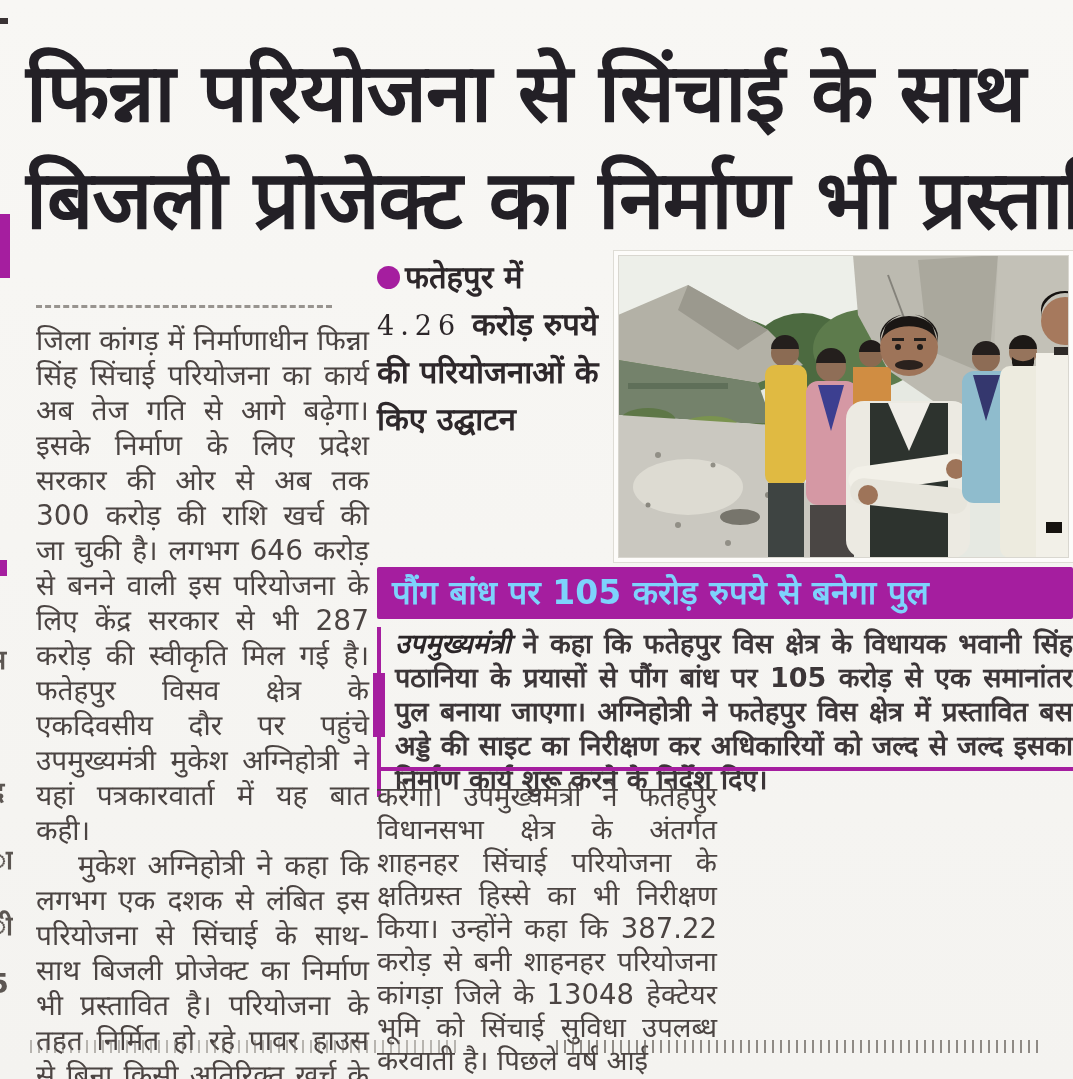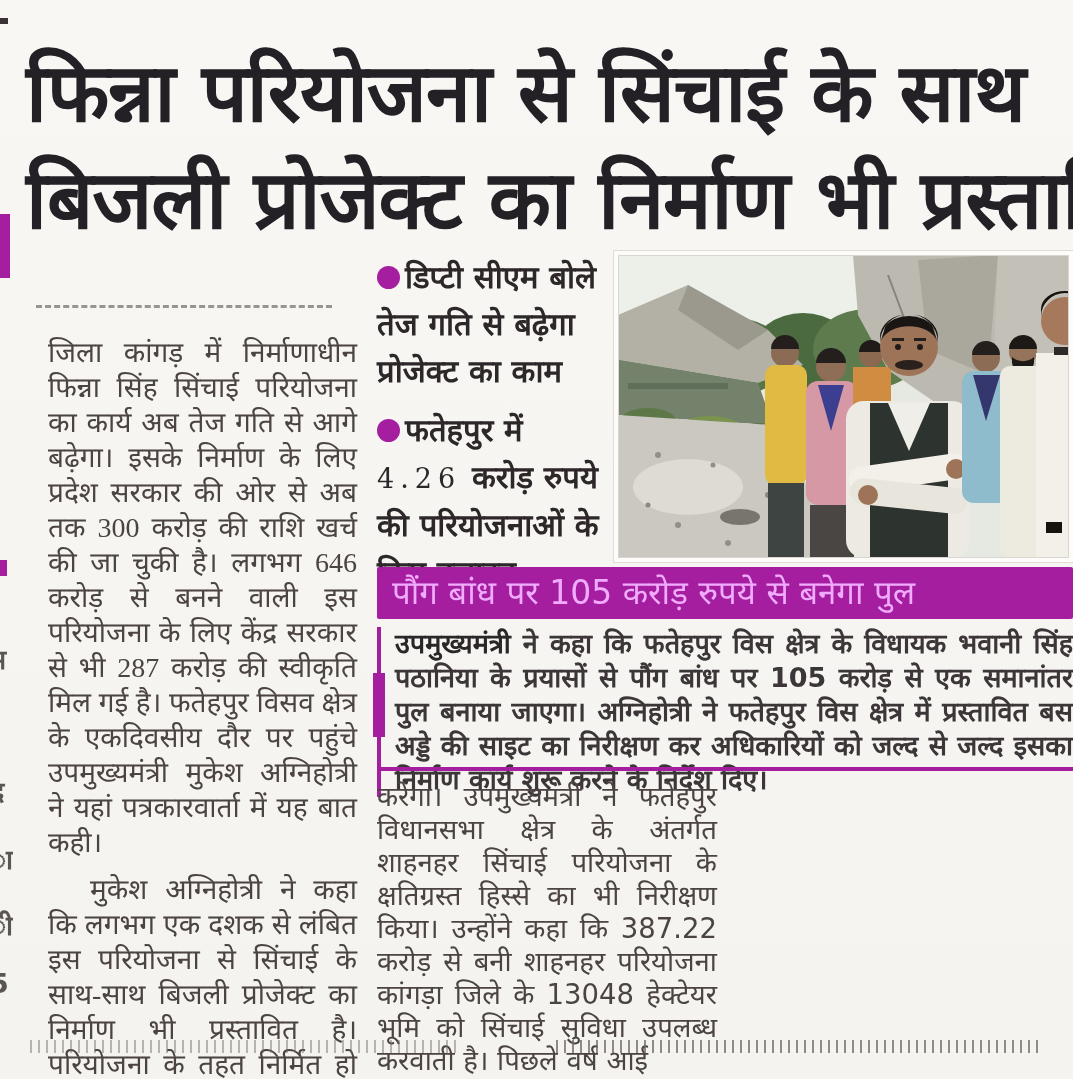--- a/index.html
+++ b/index.html
@@ -16,51 +16,51 @@
   }
   
   .byline{position:absolute;left:36px;top:250px;font-size:30px;font-weight:700;color:#3b3436;}
   .byline .sq{display:inline-block;width:15px;height:27px;background:#a51e9f;margin:0 10px;vertical-align:-4px;}
   .byline-rule{position:absolute;left:36px;top:305px;width:296px;border-top:3px dashed #98948f;}
   
   .col-left{
     position:absolute;left:36px;top:323px;width:333px;
     font-size:28px;line-height:35px;text-align:justify;color:#4b4442;
   }
-  .col-left p{margin:12px;font-family:Liberation Serif, serif;}
+  .col-left p{margin:0;}
   .col-left p + p{text-indent:42px;}
   
   .highlights{
     position:absolute;left:377px;top:254px;width:238px;
     color:#2d272a;font-weight:700;font-size:31px;line-height:47px;
   }
   .hl-item{margin-bottom:12px;}
   .dot{display:inline-block;width:23px;height:23px;border-radius:50%;background:#a51e9f;margin-right:5px;vertical-align:-1px;}
   .amount{font-family:"DejaVu Serif",serif;font-size:27px;letter-spacing:6px;font-weight:400;}
   
   .photo{
     position:absolute;left:614px;top:251px;width:459px;height:311px;
     background:#fdfcfa;padding:4px;box-sizing:border-box;
     box-shadow:0 0 0 1px #dedcd5;
   }
   .photo svg{display:block;width:100%;height:100%;}
   
   .banner{
     position:absolute;left:377px;top:567px;width:696px;height:52px;
-    background:#a51e9f;color:#f0abfc;font-size:33px;font-weight:400;
+    background:#a51e9f;color:#7dd3fc;font-size:33px;font-weight:700;
     line-height:52px;padding-left:15px;box-sizing:border-box;border-radius:2px;
     white-space:nowrap;overflow:hidden;
   }
   
   .quote{
     position:absolute;left:377px;top:627px;width:696px;
     border-left:4px solid #a51e9f;padding-left:14px;box-sizing:border-box;
     font-size:27px;font-weight:600;line-height:34px;color:#3c3638;text-align:justify;
   }
-  .quote .lead{font-weight:800;color:#2b2628;}
+  .quote .lead{font-weight:800;color:#2b2628;font-style:italic;}
   .quote-blob{position:absolute;left:373px;top:673px;width:12px;height:64px;background:#a51e9f;}
   .mid-rule{position:absolute;left:377px;top:767px;width:696px;height:4px;background:#a51e9f;}
   
   .col-mid,.col-right{
     position:absolute;top:780px;font-size:27.5px;line-height:33px;
     text-align:justify;color:#4b4442;
   }
   .col-mid{left:377px;width:340px;}
   .col-right{left:731px;width:342px;}
   
@@ -101,21 +101,20 @@
   </div>
 
   <div class="byline-rule"></div>
 
   <div class="col-left">
     <p>जिला कांगड़ में निर्माणाधीन फिन्ना सिंह सिंचाई परियोजना का कार्य अब तेज गति से आगे बढ़ेगा। इसके निर्माण के लिए प्रदेश सरकार की ओर से अब तक 300 करोड़ की राशि खर्च की जा चुकी है। लगभग 646 करोड़ से बनने वाली इस परियोजना के लिए केंद्र सरकार से भी 287 करोड़ की स्वीकृति मिल गई है। फतेहपुर विसव क्षेत्र के एकदिवसीय दौर पर पहुंचे उपमुख्यमंत्री मुकेश अग्निहोत्री ने यहां पत्रकारवार्ता में यह बात कही।</p>
     <p>मुकेश अग्निहोत्री ने कहा कि लगभग एक दशक से लंबित इस परियोजना से सिंचाई के साथ-साथ बिजली प्रोजेक्ट का निर्माण भी प्रस्तावित है। परियोजना के तहत निर्मित हो रहे पावर हाउस से बिना किसी अतिरिक्त खर्च के विभाग 1.88 मेगावाट बिजली का उत्पादन</p>
   </div>
 
   <div class="highlights">
-    <div class="hl-item"><span class="dot"></span><span>डिप्टी सीएम बोले तेज गति से बढ़ेगा प्रोजेक्ट का काम</span></div>
     <div class="hl-item"><span class="dot"></span><span>फतेहपुर में </span><span class="amount">4.26</span><span> करोड़ रुपये की परियोजनाओं के किए उद्घाटन</span></div>
   </div>
 
   <div class="photo">
     <svg viewBox="0 0 451 303" preserveAspectRatio="none">
       <rect x="0" y="0" width="451" height="303" fill="#e6e9e2"></rect>
       <rect x="0" y="0" width="451" height="95" fill="#edefe9"></rect>
 
       <ellipse cx="40" cy="98" rx="55" ry="45" fill="#6a8755"></ellipse>
       <ellipse cx="110" cy="102" rx="60" ry="40" fill="#57754a"></ellipse>

